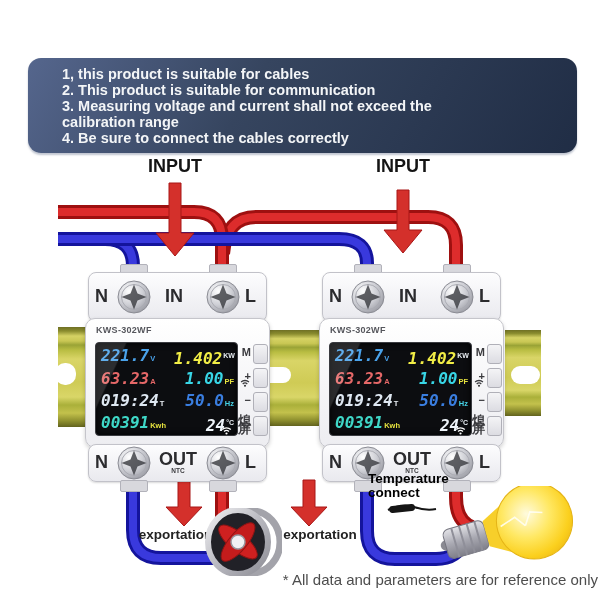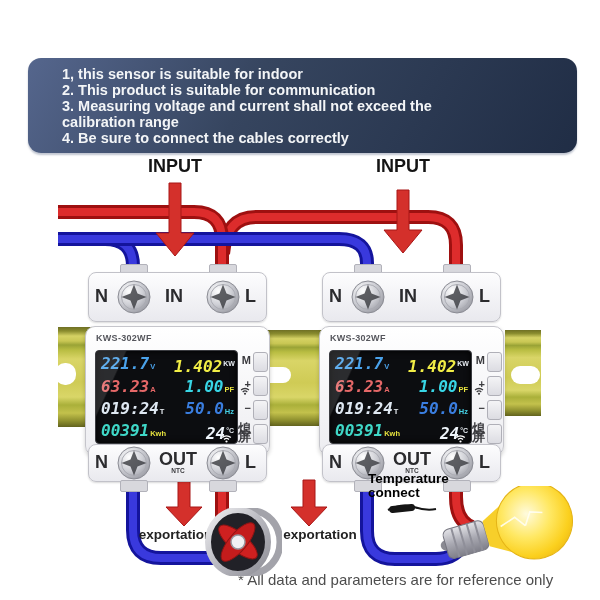--- a/index.html
+++ b/index.html
@@ -34,21 +34,21 @@
   .meter{width:183px;height:226px;}
   .tab{position:absolute;width:26px;height:10px;background:#d8d8dd;border:1px solid #b2b2ba;border-radius:2px;}
   .strip{position:absolute;left:3px;width:177px;background:linear-gradient(180deg,#fdfdfe,#e9e9ee);
          border:1px solid #c2c2c9;border-radius:8px;box-shadow:0 1px 2px rgba(0,0,0,.15);}
   .strip.top{top:8px;height:48px;}
   .strip.bot{top:180px;height:36px;}
   .t-label{position:absolute;font-size:18px;font-weight:600;color:#2b2b2e;}
   .screw{position:absolute;width:34px;height:34px;}
   .mbody{position:absolute;left:0;top:54px;width:183px;height:128px;
          background:linear-gradient(180deg,#ffffff,#ededf1);border:1px solid #c5c5cb;
-         border-radius:10px;box-shadow:0 2px 4px rgba(0,0,0,.18);margin-top:8px;}
+         border-radius:10px;box-shadow:0 2px 4px rgba(0,0,0,.18);}
   .model{position:absolute;left:10px;top:6px;font-size:9px;font-weight:700;color:#55565c;letter-spacing:.3px;}
   .screen{position:absolute;left:9px;top:23px;width:141px;height:92px;background:#0c0d10;
           border-radius:4px;border:1px solid #3a3b40;box-shadow:inset 0 0 6px #000;}
   .screen::after{content:"";position:absolute;inset:0;border-radius:4px;
           background:linear-gradient(115deg,rgba(255,255,255,.13) 0 16%,rgba(255,255,255,0) 17%);}
   .srow{position:absolute;left:0;width:100%;height:23px;}
   .cell{position:absolute;top:0;height:23px;line-height:23px;white-space:nowrap;}
   .cell.l{left:5px;width:80px;text-align:left;}
   .cell.r{right:3px;width:60px;text-align:right;}
   .val{font-family:"DejaVu Sans Mono",monospace;font-weight:700;font-style:italic;font-size:16px;}
@@ -65,32 +65,32 @@
   .btnlabel.cn{font-size:13px;line-height:8px;word-break:break-all;padding-top:2px;}
   .btn{position:absolute;left:15px;top:1px;width:13px;height:18px;background:linear-gradient(180deg,#f4f4f6,#dcdce2);
        border:1px solid #b0b0b8;border-radius:3px;}
   .cellwifi{position:absolute;right:2px;bottom:-1px;width:11px;height:9px;}
   .ntc{display:block;font-size:6.5px;font-weight:700;text-align:center;margin-top:-3px;color:#3a3a3e;}
   .out-wrap{text-align:center;}
 
   
   .exportation{top:527px;font-size:13.5px;font-weight:700;color:#222;text-align:center;}
   .tempsensor{left:368px;top:472px;font-size:13.5px;font-weight:700;color:#000000;line-height:14px;}
-  .footer{left:238px;top:571px;width:360px;font-size:15px;color:#4d4d4d;}
+  .footer{left:238px;top:571px;width:360px;font-size:15px;color:#4d4d4d;text-align:right;}
   svg{display:block;}
 </style>
 </head>
 <body>
 
 <div id="stage">
 
 
   <div class="abs panel">
     <div class="panel-inner">
-      <div>1, this sensor is suitable for indoor</div>
+      <div>1, this product is suitable for cables</div>
       <div>2. This product is suitable for communication</div>
       <div>3. Measuring voltage and current shall not exceed the</div>
       <div>calibration range</div>
       <div>4. Be sure to connect the cables correctly</div>
     </div>
   </div>
 
   <div class="abs input-label" style="left:140px;">INPUT</div>
   <div class="abs input-label" style="left:368px;">INPUT</div>
 

